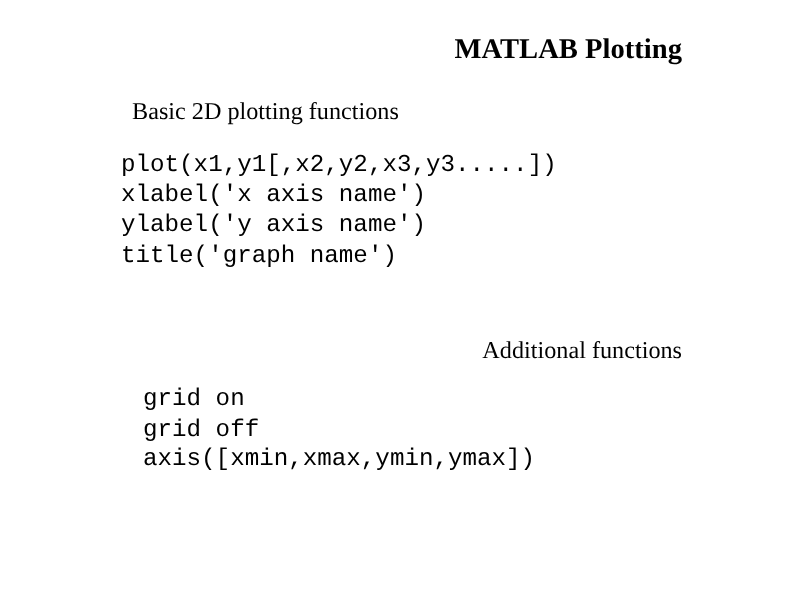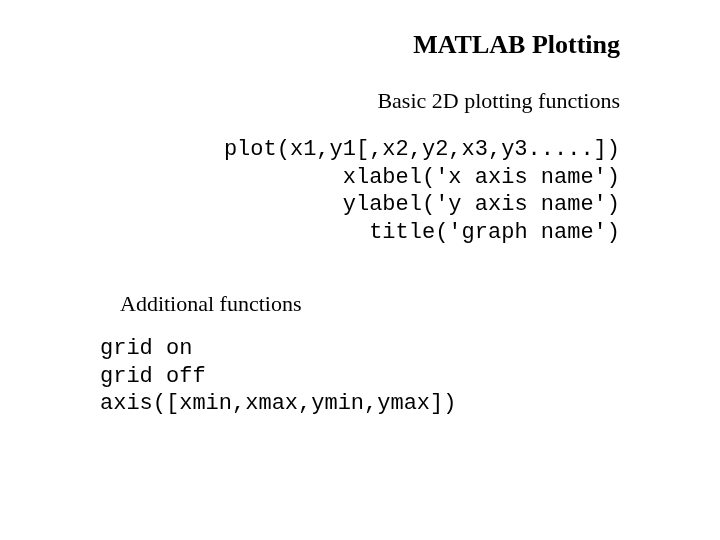--- a/index.html
+++ b/index.html
@@ -17,44 +17,44 @@
     }
     .title {
       font-size: 26px;
       font-weight: bold;
       text-align: right;
       margin-bottom: 28px;
       padding-left: 40px;
     }
     .subtitle {
       font-size: 22px;
-      text-align: right;
+      text-align: left;
       margin-bottom: 22px;
       padding-left: 20px;
     }
     .code-block {
       font-family: "Courier New", Courier, monospace;
       font-size: 22px;
       line-height: 1.25;
       white-space: pre;
-      margin-bottom: 45px;
+      margin-bottom: 59px;
       margin-left: 10px;
-      text-align: right;
     }
     .subtitle2 {
       font-size: 22px;
-      text-align: left;
+      text-align: right;
       margin-bottom: 18px;
       padding-left: 20px;
     }
     .code-block2 {
       font-family: "Courier New", Courier, monospace;
       font-size: 22px;
       line-height: 1.25;
       white-space: pre;
+      margin-left: 30px;
     }
   </style>
 </head>
 <body>
 
 <h1 class="title">MATLAB Plotting</h1>
 
 <div class="subtitle">Basic 2D plotting functions</div>
 
 <div class="code-block">plot(x1,y1[,x2,y2,x3,y3.....])

